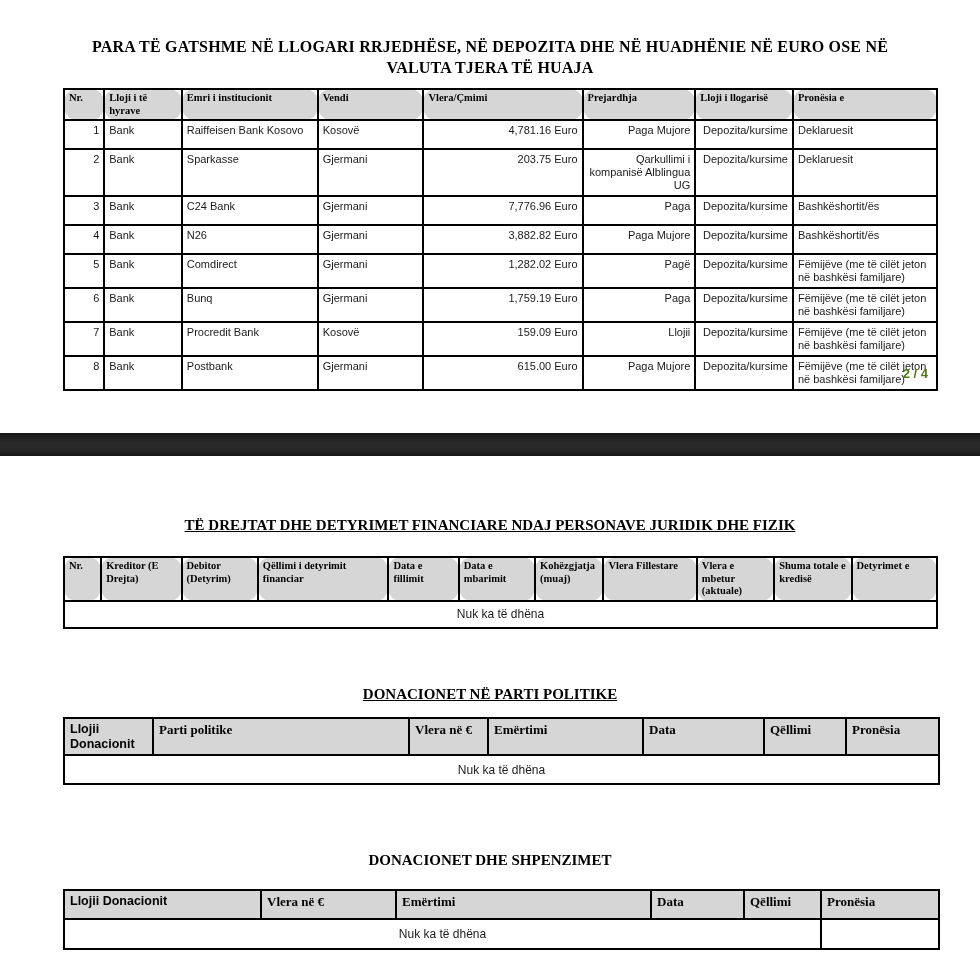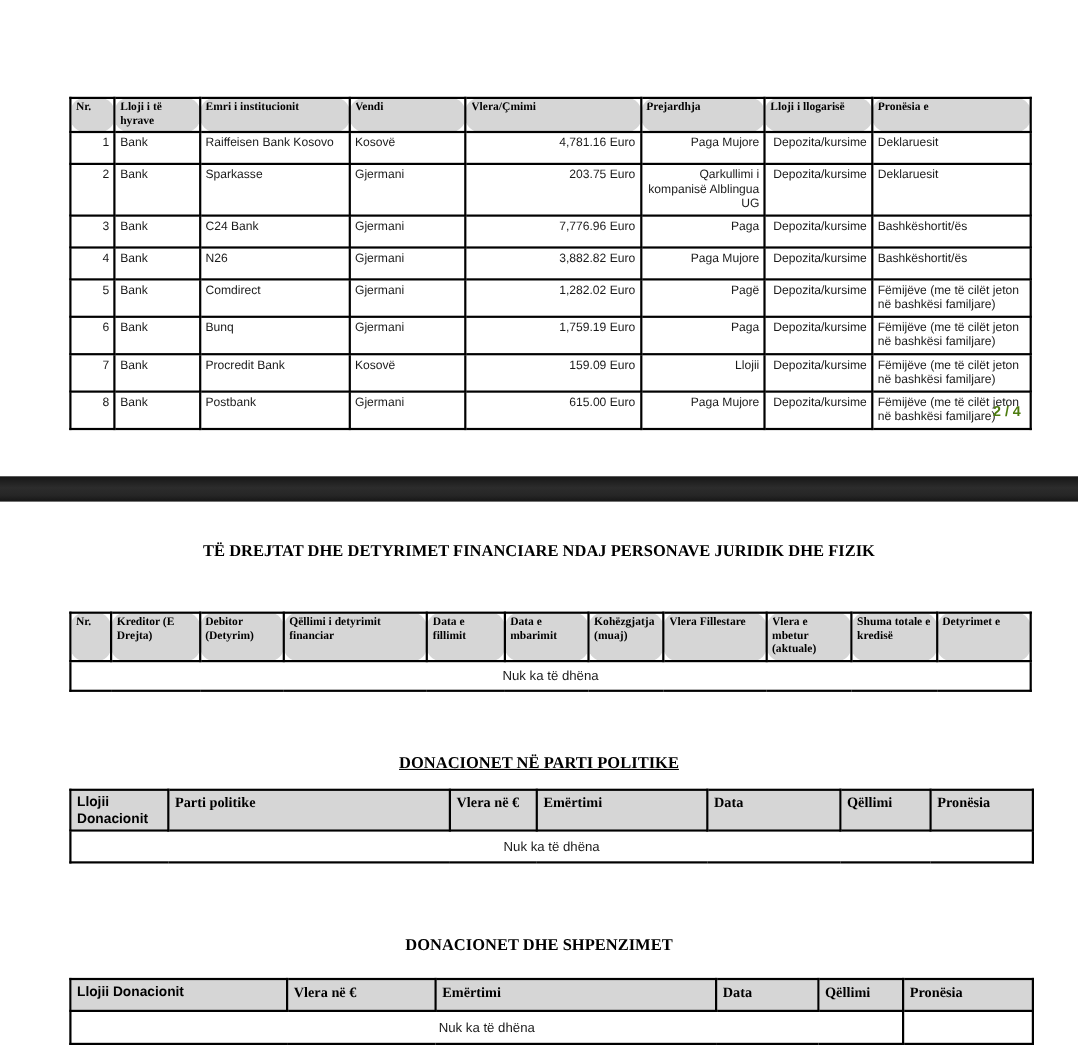--- a/index.html
+++ b/index.html
@@ -9,21 +9,21 @@
     -webkit-font-smoothing:antialiased;
   }
   .abs{position:absolute;}
   .doc-title{
     left:40px;width:900px;text-align:center;
     font-family:"Liberation Serif","DejaVu Serif",serif;
     font-weight:bold;color:#000;
   }
   #title1{top:36px;font-size:16px;line-height:21px;letter-spacing:.2px;}
   .sub-title{font-size:15px;line-height:19px;}
-  #title2{top:492px;}
+  #title2{top:516px;text-decoration:underline;}
   #title3{top:685px;text-decoration:underline;}
   #title4{top:851px;}
 
   table{border-collapse:collapse;table-layout:fixed;background:#fff;}
   td,th{border:2px solid #000;overflow:hidden;word-wrap:break-word;}
   th{
     background:#d6d6d6;
     font-family:"Liberation Serif","DejaVu Serif",serif;
     font-weight:bold;color:#000;
     text-align:left;vertical-align:top;
@@ -67,20 +67,22 @@
   }
   #page-separator{
     top:433px;left:0;width:980px;height:23px;
     background:linear-gradient(180deg,#161616 0%,#2c2c2c 45%,#262626 75%,#161616 100%);
   }
 </style>
 </head>
 <body>
 
 <div class="abs doc-title" id="title1">
+  <div>PARA TË GATSHME NË LLOGARI RRJEDHËSE, NË DEPOZITA DHE NË HUADHËNIE NË EURO OSE NË</div>
+  <div>VALUTA TJERA TË HUAJA</div>
 </div>
 
 <table class="abs t-small" id="cash-table">
   <colgroup>
     <col style="width:40px">
       <col style="width:77px">
       <col style="width:135px">
       <col style="width:105px">
     <col style="width:158px">
       <col style="width:112px">

